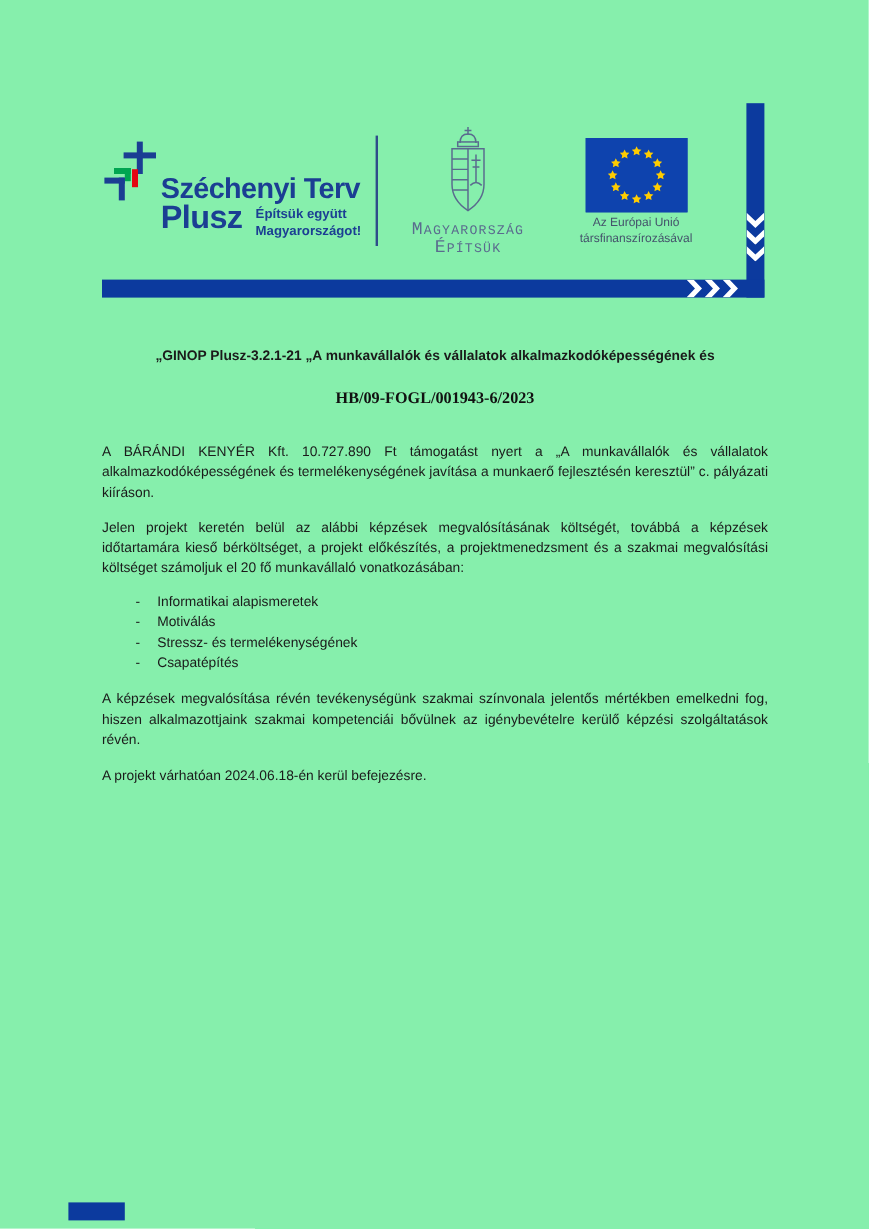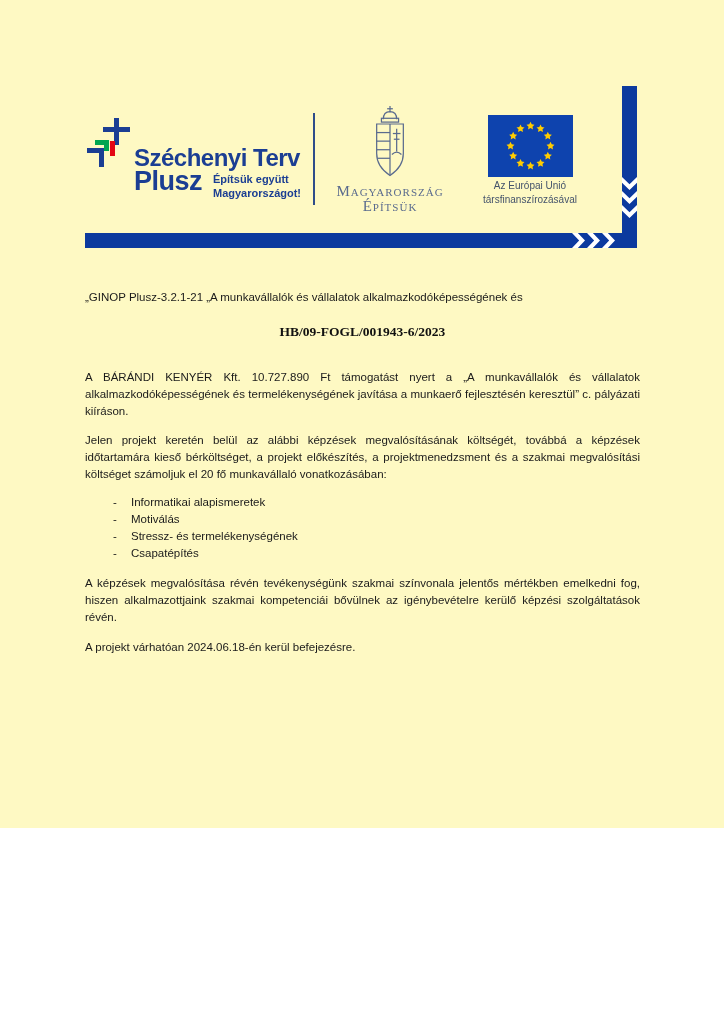--- a/index.html
+++ b/index.html
@@ -1,17 +1,17 @@
 <!DOCTYPE html>
 <html lang="hu"><head>
 <meta charset="utf-8">
 <style>
   html,body{margin:0;padding:0;background:#ffffff;}
   .page{
-    position:relative;width:724px;height:828px;background:#fef9c3;
+    position:relative;width:724px;height:1024px;background:#86efac;
     font-family:"Liberation Sans","DejaVu Sans",sans-serif;
     color:#1f1f1f;overflow:hidden;
   }
   
   .szp-logo{position:absolute;left:85px;top:100px;width:230px;height:110px;}
   .szp-mark{position:absolute;left:2px;top:10px;width:50px;height:66px;}
   .szp-plus-v{position:absolute;left:27px;top:8px;width:5px;height:27px;background:#1b3e93;}
   .szp-plus-h{position:absolute;left:16px;top:17px;width:27px;height:5px;background:#1b3e93;}
   .szp-red{position:absolute;left:23px;top:31px;width:5px;height:15px;background:#e30613;}
   .szp-green{position:absolute;left:8px;top:30px;width:14px;height:11px;
@@ -20,35 +20,35 @@
     border-top:5px solid #1b3e93;border-right:5px solid #1b3e93;box-sizing:border-box;}
   .szp-title1{position:absolute;left:49px;top:44px;font-size:24px;font-weight:800;
     color:#1b3e93;letter-spacing:-0.5px;white-space:nowrap;}
   .szp-title2{position:absolute;left:49px;top:66px;font-size:27px;font-weight:800;
     color:#1b3e93;letter-spacing:-0.5px;}
   .szp-tagline{position:absolute;left:128px;top:72px;font-size:11px;font-weight:700;
     color:#1b3e93;line-height:14px;white-space:nowrap;}
   .header-divider{position:absolute;left:313px;top:113px;width:2px;height:92px;background:#2e4d8a;}
   .gov-logo{position:absolute;left:330px;top:104px;width:120px;height:116px;text-align:center;}
   .gov-arms{display:block;margin:0 auto;}
-  .gov-text{font-family:Liberation Serif, serif;font-variant:small-caps;
+  .gov-text{font-family:Liberation Mono, monospace;font-variant:small-caps;
     color:#5a6b8e;font-size:15px;line-height:15px;letter-spacing:1px;}
   .eu-block{position:absolute;left:482px;top:112px;width:96px;text-align:center;}
   .eu-flag{position:relative;display:block;width:85px;height:62px;margin:3px auto 0 auto;background:#0e43ae;}
   .eu-text{margin-top:2px;font-size:10px;line-height:14px;color:#44536b;white-space:nowrap;}
   
   .vbar{position:absolute;left:622px;top:86px;width:15px;height:162px;background:#0c3a9e;}
   .hbar{position:absolute;left:85px;top:233px;width:552px;height:15px;background:#0c3a9e;}
   .chev-right{position:absolute;top:0;width:13px;height:15px;background:#ffffff;
     clip-path:polygon(0% 0%,45% 0%,100% 50%,45% 100%,0% 100%,55% 50%);}
   .chev-down{position:absolute;left:0;width:15px;height:13px;background:#ffffff;
     clip-path:polygon(0% 0%,50% 55%,100% 0%,100% 45%,50% 100%,0% 45%);}
   
   .doc{position:absolute;left:85px;top:288px;width:555px;}
-  .doc-title{font-size:11.5px;font-weight:400;text-align:left;line-height:19px;color:#1a1a1a;}
+  .doc-title{font-size:11.5px;font-weight:700;text-align:center;line-height:19px;color:#1a1a1a;}
   .doc-ref{margin-top:17px;text-align:center;font-family:"Liberation Serif","DejaVu Serif",serif;
     font-weight:700;font-size:13.5px;color:#111111;}
   .para{margin-top:3px;font-size:11.5px;line-height:17px;text-align:justify;color:#1a1a1a;}
   .para.first{margin-top:29px;}
   .para.tight{margin-top:13px;}
   .list{font-size:11.5px;line-height:17px;color:#1a1a1a;}
   .li{position:relative;padding-left:46px;}
   .li .dash{position:absolute;left:28px;top:0;}
   
   .footer-mark{position:absolute;left:57px;top:1002px;width:47px;height:15px;background:#0c3a9e;}

